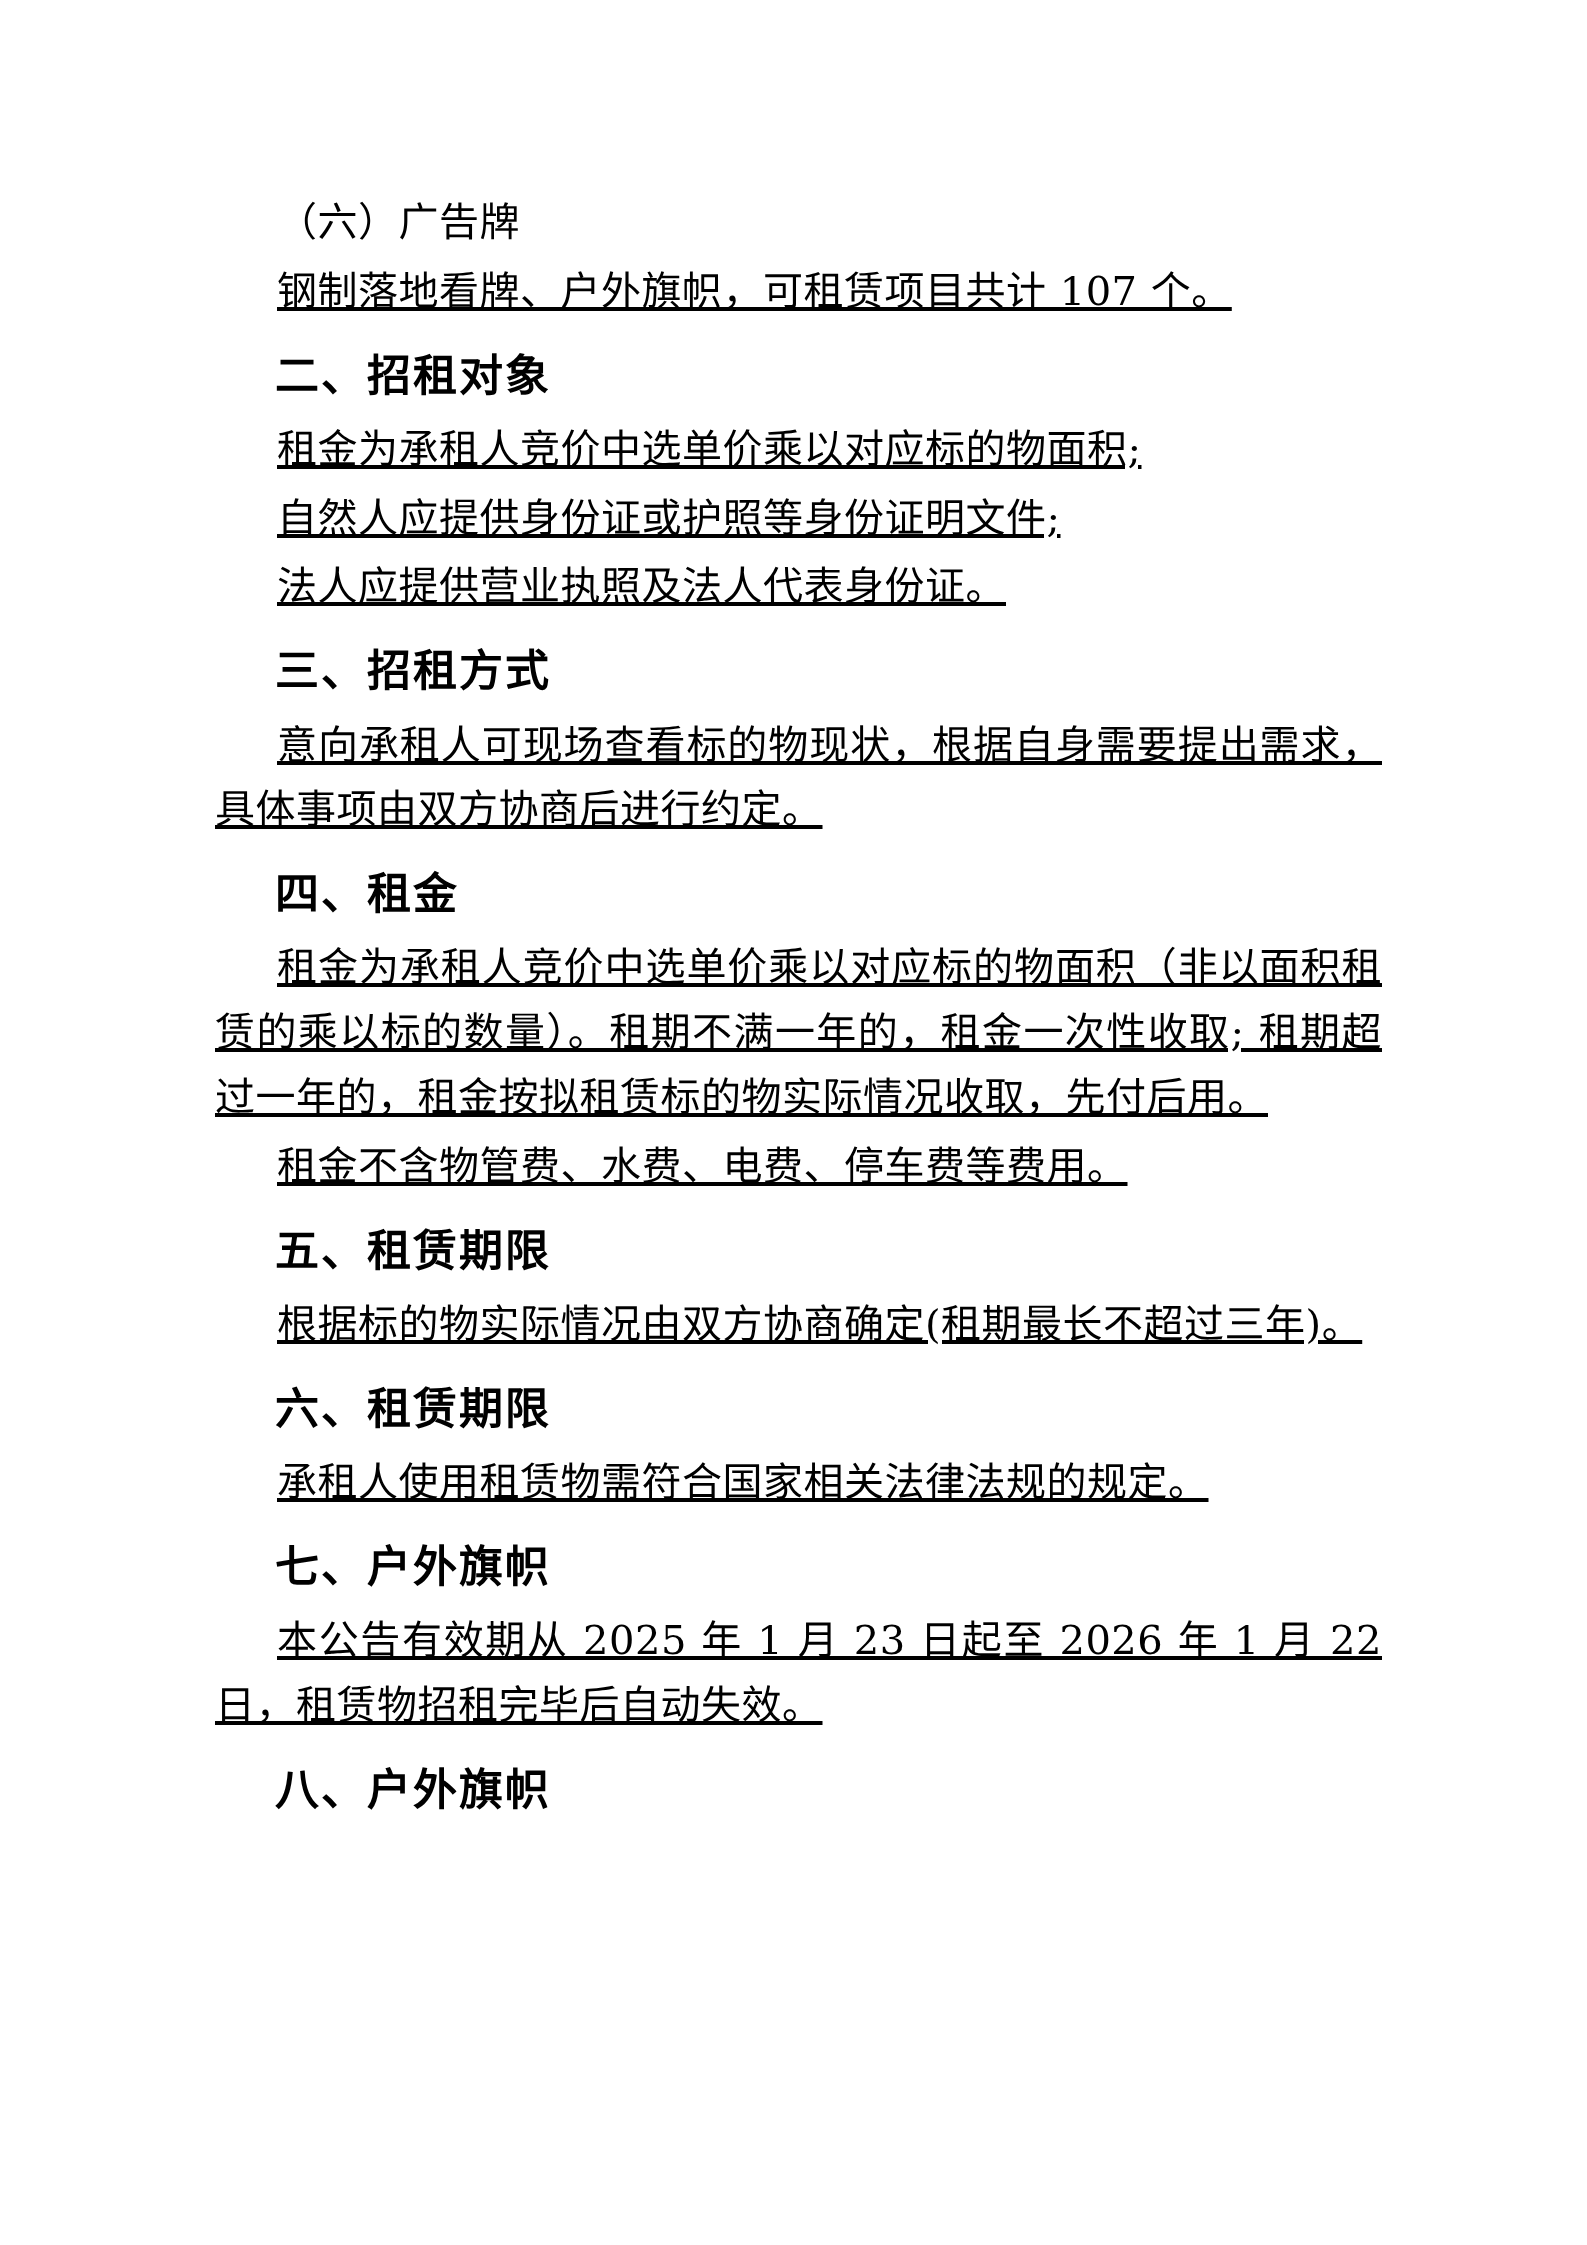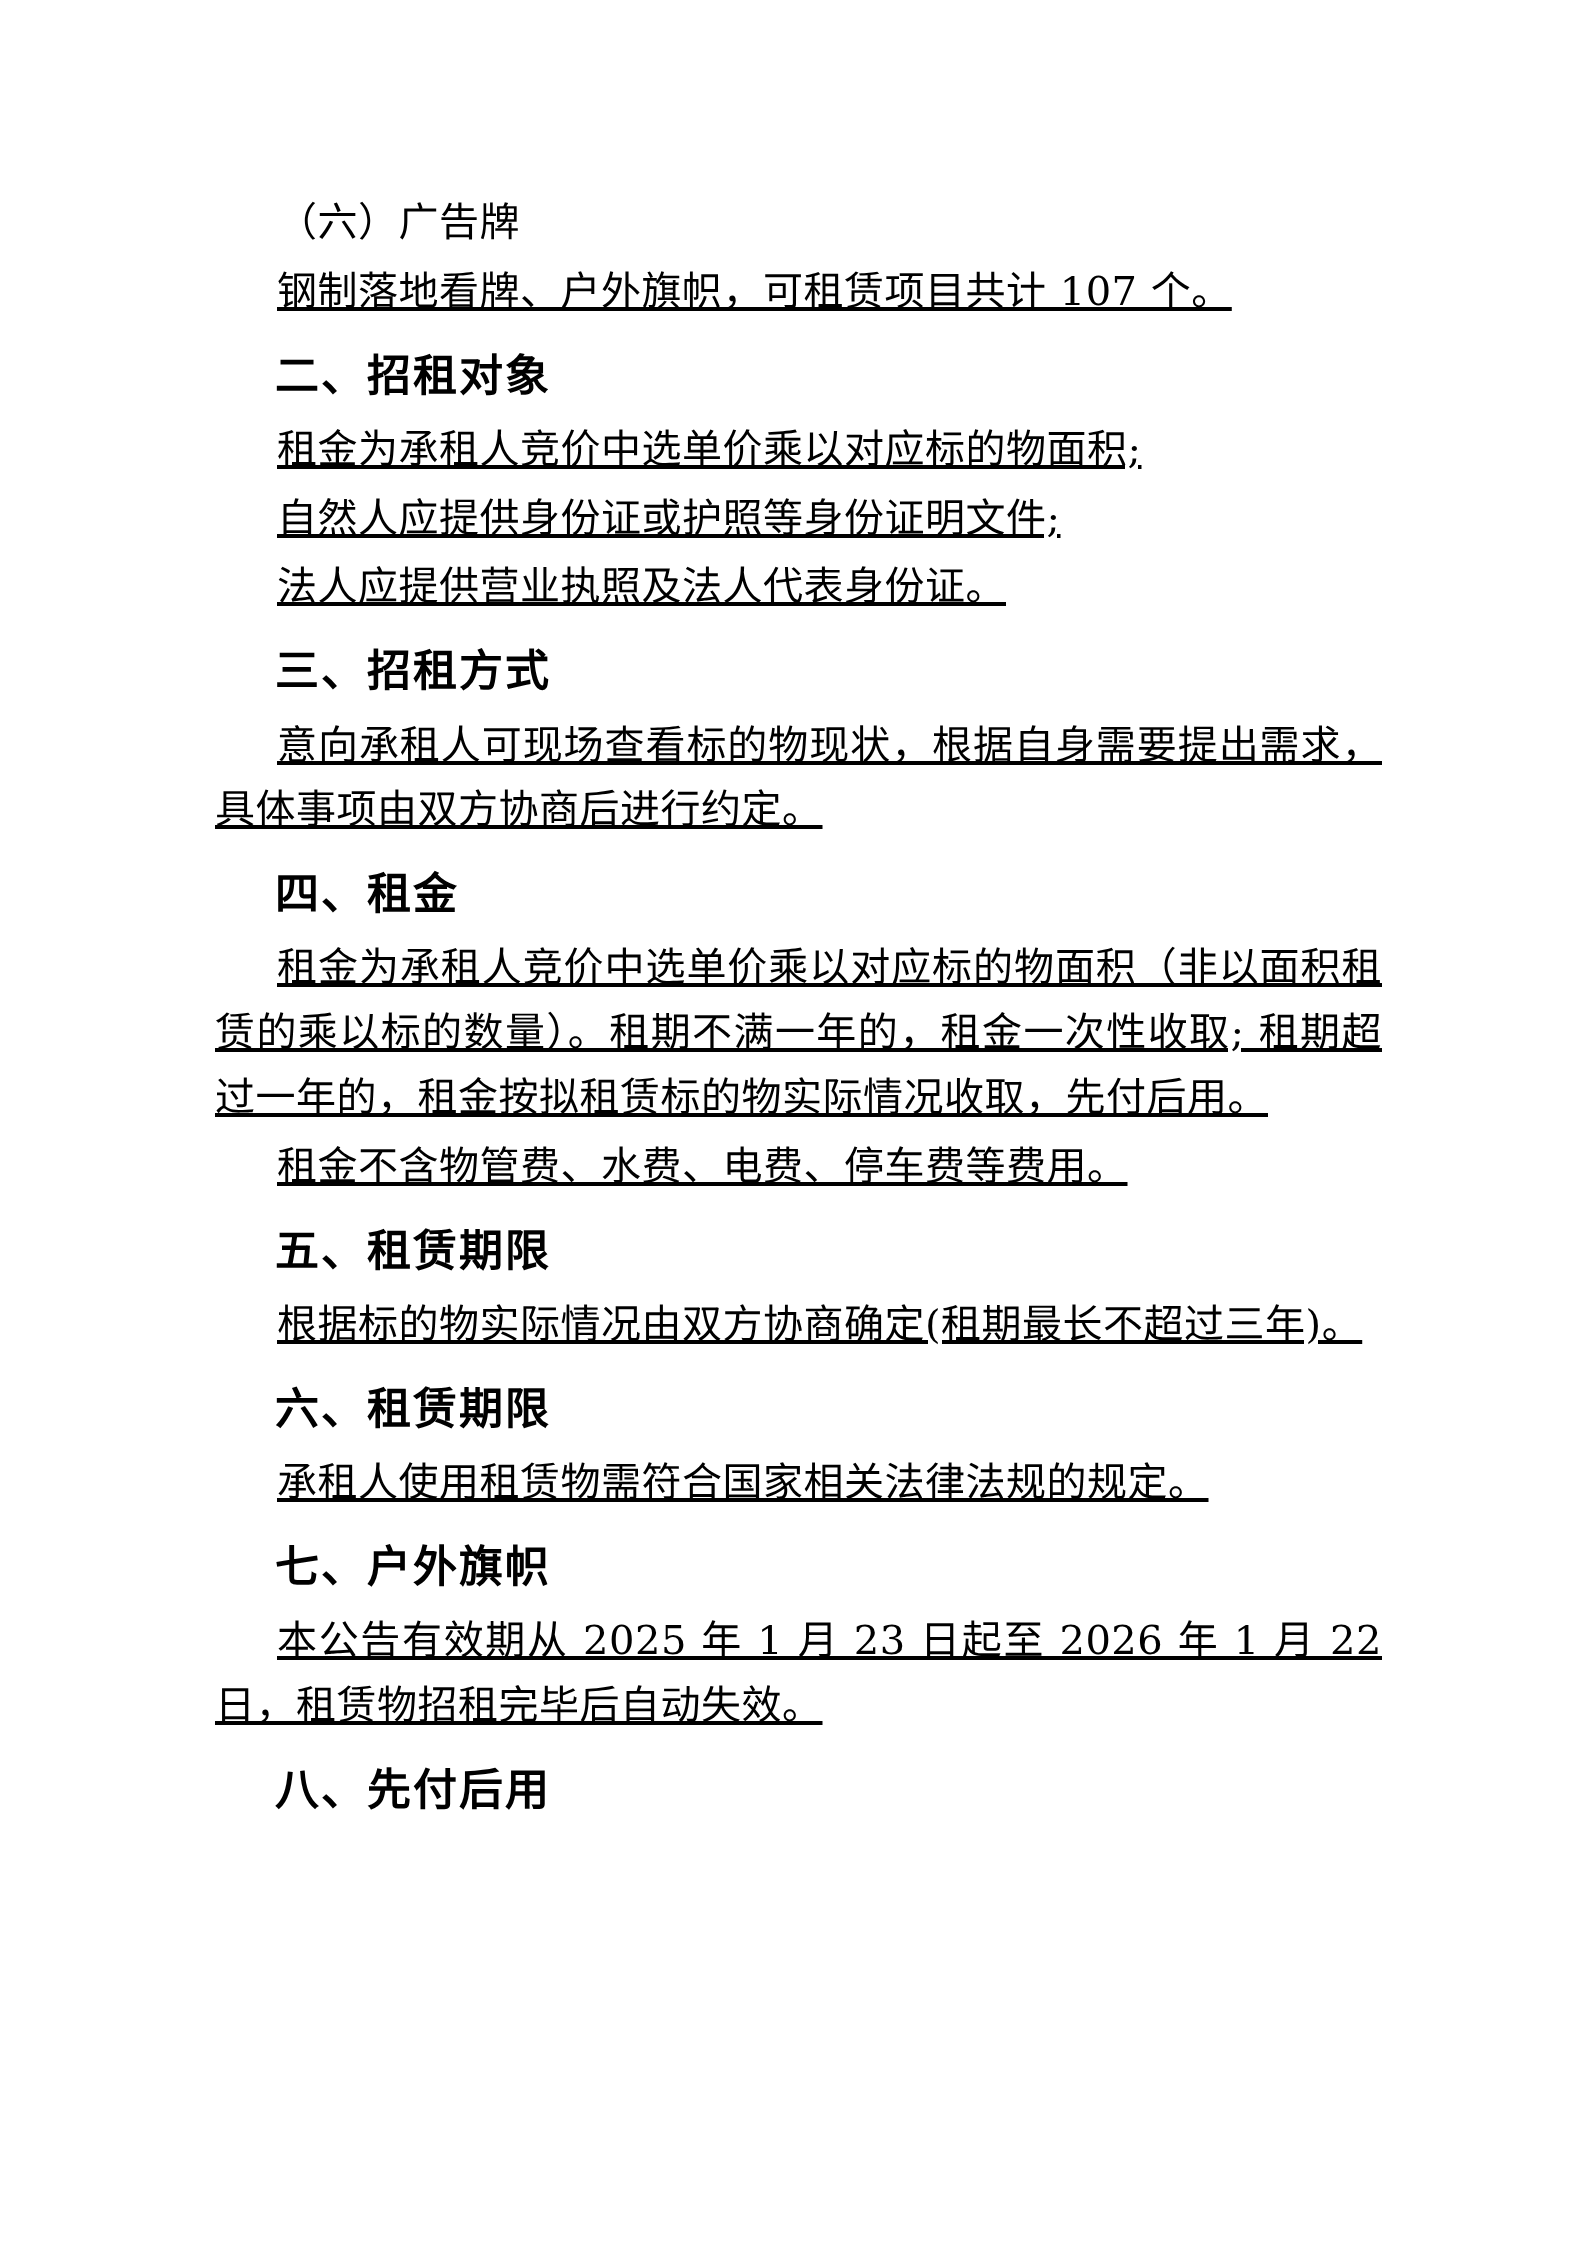--- a/index.html
+++ b/index.html
@@ -88,17 +88,17 @@
       <div class="heading">六、租赁期限</div>
       <div class="para">承租人使用租赁物需符合国家相关法律法规的规定。</div>
     </div>
 
     <div class="block">
       <div class="heading">七、户外旗帜</div>
       <div class="para">本公告有效期从 2025 年 1 月 23 日起至 2026 年 1 月 22 日，租赁物招租完毕后自动失效。</div>
     </div>
 
     <div class="block">
-      <div class="heading">八、先付后用</div>
+      <div class="heading">八、户外旗帜</div>
     </div>
 
   </div>
 </div>
 
 </body></html>

